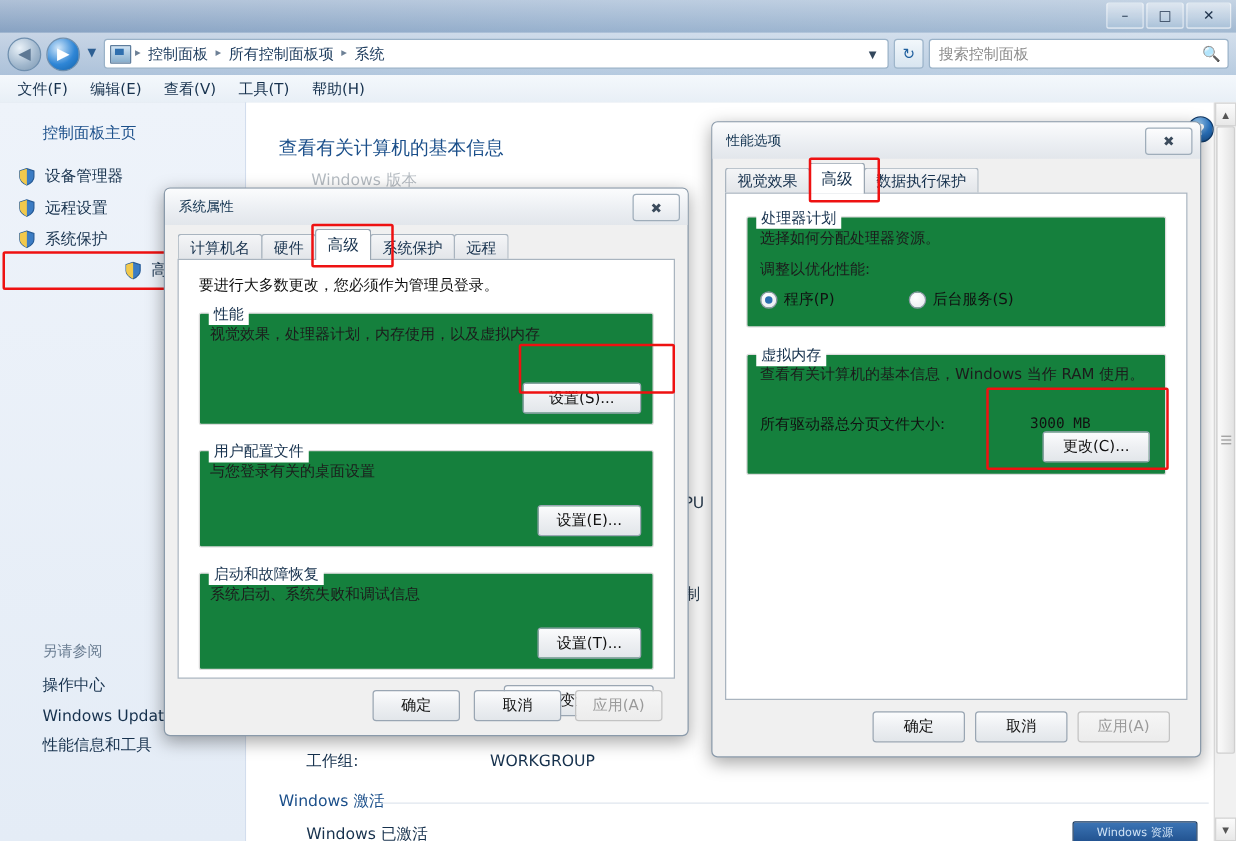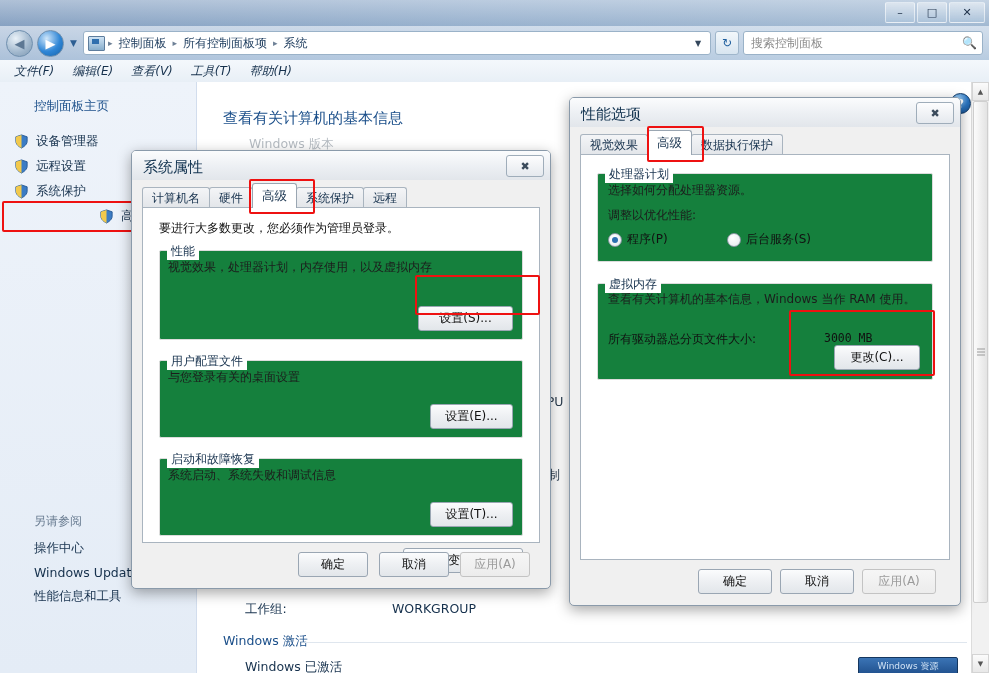--- a/index.html
+++ b/index.html
@@ -41,21 +41,21 @@
     display:flex;align-items:center;justify-content:center;}
   .searchbox{width:228px;height:22px;background:#fff;border:1px solid #9ab2c8;border-radius:3px;
     display:flex;align-items:center;padding:0 5px;}
   .searchbox input{border:0;outline:0;flex:1;font-size:12px;color:#333;background:transparent;
     font-family:inherit;}
   .searchbox input::placeholder{color:#8d8d8d;}
   .mag{color:#1c5fa0;font-size:12px;}
 
   
   .menubar{height:22px;display:flex;align-items:center;padding-left:14px;gap:18px;
-    background:linear-gradient(180deg,#f4f8fc,#e8eff6);border-bottom:1px solid #cfdae5;font-style:italic;}
+    background:linear-gradient(180deg,#f4f8fc,#e8eff6);border-bottom:1px solid #cfdae5;}
   .menubar span{font-size:12px;color:#16314d;}
 
   
   .content{position:absolute;left:0;top:82px;right:0;bottom:0;display:flex;background:#fff;}
   .sidebar{width:196px;background:linear-gradient(180deg,#eef3fa,#e4ecf6);
     border-right:1px solid #d2dded;padding:14px 0 0 0;position:relative;}
   .sb-home{padding:2px 0 14px 34px;color:#1b4f8a;font-size:12.5px;}
   .sb-item{display:flex;align-items:center;gap:7px;padding:4px 0 4px 14px;color:#16314d;font-size:12.5px;}
   .shield{width:15px;height:15px;flex:0 0 15px;position:relative;}
   .shield svg{display:block;}
@@ -94,21 +94,21 @@
   .helporb{position:absolute;left:950px;top:93px;width:19px;height:19px;border-radius:50%;
     background:radial-gradient(circle at 35% 28%,#a8d4f5,#2a74c0 55%,#12447c);
     color:#fff;font-size:12px;font-weight:bold;display:flex;align-items:center;justify-content:center;
     border:1px solid #0f3a69;}
 
   
   .dlg{position:absolute;background:#f0f0f0;border:1px solid #8a9aaa;border-radius:5px;
     box-shadow:0 4px 14px rgba(0,0,0,.35);}
   .dlg-tb{height:29px;position:relative;border-radius:4px 4px 0 0;
     background:linear-gradient(180deg,#fbfcfd,#eceff3 55%,#e2e6eb);}
-  .dlg-tt{position:absolute;left:11px;top:7px;font-size:15px;color:#11324f;font-family:Liberation Mono, monospace;}
+  .dlg-tt{position:absolute;left:11px;top:7px;font-size:11px;color:#11324f;font-family:Liberation Mono, monospace;}
   .dlg-x{position:absolute;right:6px;top:4px;width:36px;height:20px;border:1px solid #9fadba;
     border-radius:3px;background:linear-gradient(180deg,#fdfdfe,#e5e9ee);
     display:flex;align-items:center;justify-content:center;font-size:11px;color:#3b4b5c;}
   .dlg-body{position:absolute;left:0;right:0;top:29px;bottom:0;padding-left:40px;}
 
   
   .tabstrip{position:absolute;left:10px;top:4px;right:10px;height:24px;display:flex;align-items:flex-end;}
   .tab{height:20px;padding:0 9px;display:flex;align-items:center;font-size:12px;color:#16314d;
     border:1px solid #a9b4bf;border-bottom:none;border-radius:3px 3px 0 0;margin-right:-1px;
     background:linear-gradient(180deg,#f4f5f7,#e2e5e9);}

